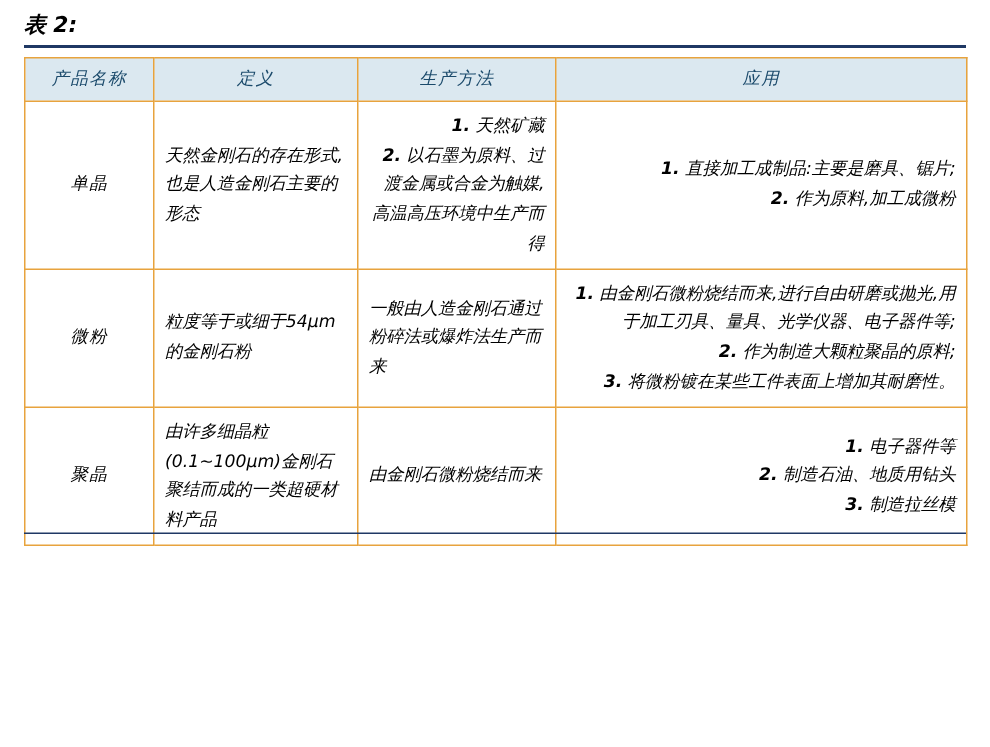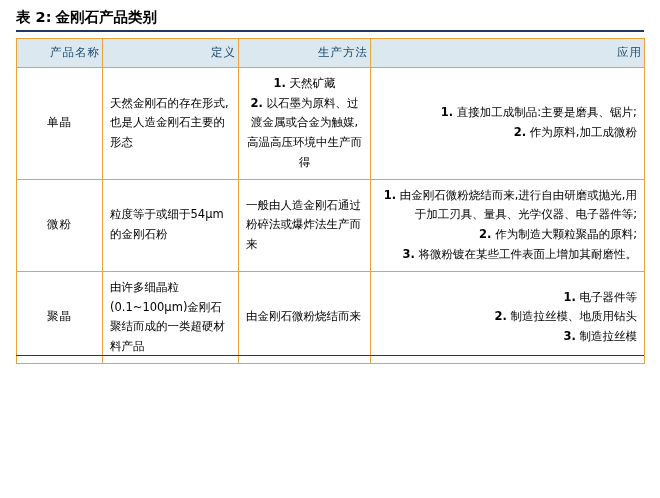--- a/index.html
+++ b/index.html
@@ -13,20 +13,21 @@
     font-family: "DejaVu Sans", sans-serif;
     color: #000000;
     overflow: hidden;
   }
   .page {
     position: relative;
     width: 660px;
     height: 364px;
     box-sizing: border-box;
     padding: 8px 16px 0 16px;
+    font-style: italic;
   }
   .title-row {
     display: flex;
     align-items: baseline;
     gap: 4px;
     padding-bottom: 3px;
     border-bottom: 2px solid #1f3864;
     margin-bottom: 0;
   }
   .title-text {
@@ -46,21 +47,21 @@
   table.tbl col.c2 { width: 136px; }
   table.tbl col.c3 { width: 132px; }
   table.tbl col.c4 { width: 274px; }
 
   table.tbl th {
     background: #dbe8f0;
     border: 1px solid #e8a33d;
     font-size: 11.5px;
     font-weight: normal;
     color: #1b4a6b;
-    text-align: right;
+    text-align: center;
     padding: 4px 2px;
     letter-spacing: 1px;
     height: 20px;
   }
   table.tbl td {
     border: 1px solid #e8a33d;
     font-size: 11.5px;
     color: #000000;
     vertical-align: middle;
     padding: 6px 7px;
@@ -68,21 +69,21 @@
   }
   td.name {
     text-align: center;
     letter-spacing: 1px;
     margin-left: 48px;
   }
   td.def {
     text-align: left;
   }
   td.method {
-    text-align: center;
+    text-align: right;
   }
   td.app {
     text-align: right;
   }
   .num-list {
     margin: 0;
     padding: 0;
     list-style: none;
   }
   .num-list li {
@@ -111,21 +112,20 @@
     border-bottom: 1px solid #1f3864;
   }
 </style>
 </head>
 <body>
 
 <div class="page">
 
   <div class="title-row">
     <span class="title-text">表 2:</span>
-    <span class="title-text">金刚石产品类别</span>
   </div>
 
   <table class="tbl">
     <colgroup>
       <col class="c1">
         <col class="c2">
         <col class="c3">
         <col class="c4">
     </colgroup>
     <thead>
@@ -194,21 +194,21 @@
         <td class="def">由许多细晶粒(0.1~100μm)金刚石聚结而成的一类超硬材料产品</td>
         <td class="def">由金刚石微粉烧结而来</td>
         <td class="app">
           <ul class="num-list">
             <li>
               <span class="lbl">1.</span>
               <span>电子器件等</span>
             </li>
             <li>
               <span class="lbl">2.</span>
-              <span>制造拉丝模、地质用钻头</span>
+              <span>制造石油、地质用钻头</span>
             </li>
             <li>
               <span class="lbl">3.</span>
               <span>制造拉丝模</span>
             </li>
           </ul>
         </td>
       </tr>
     </tbody>
   </table>

